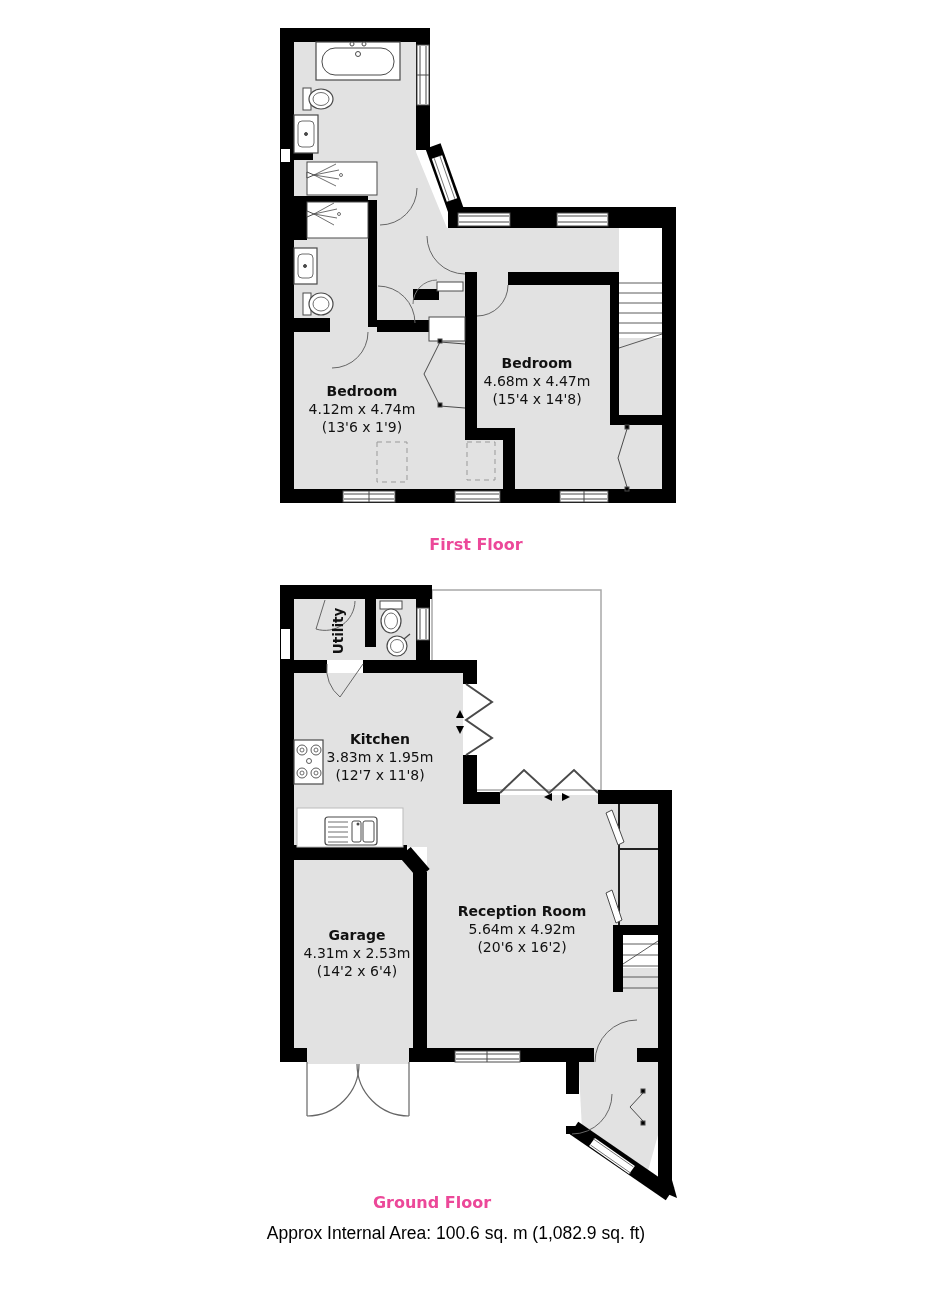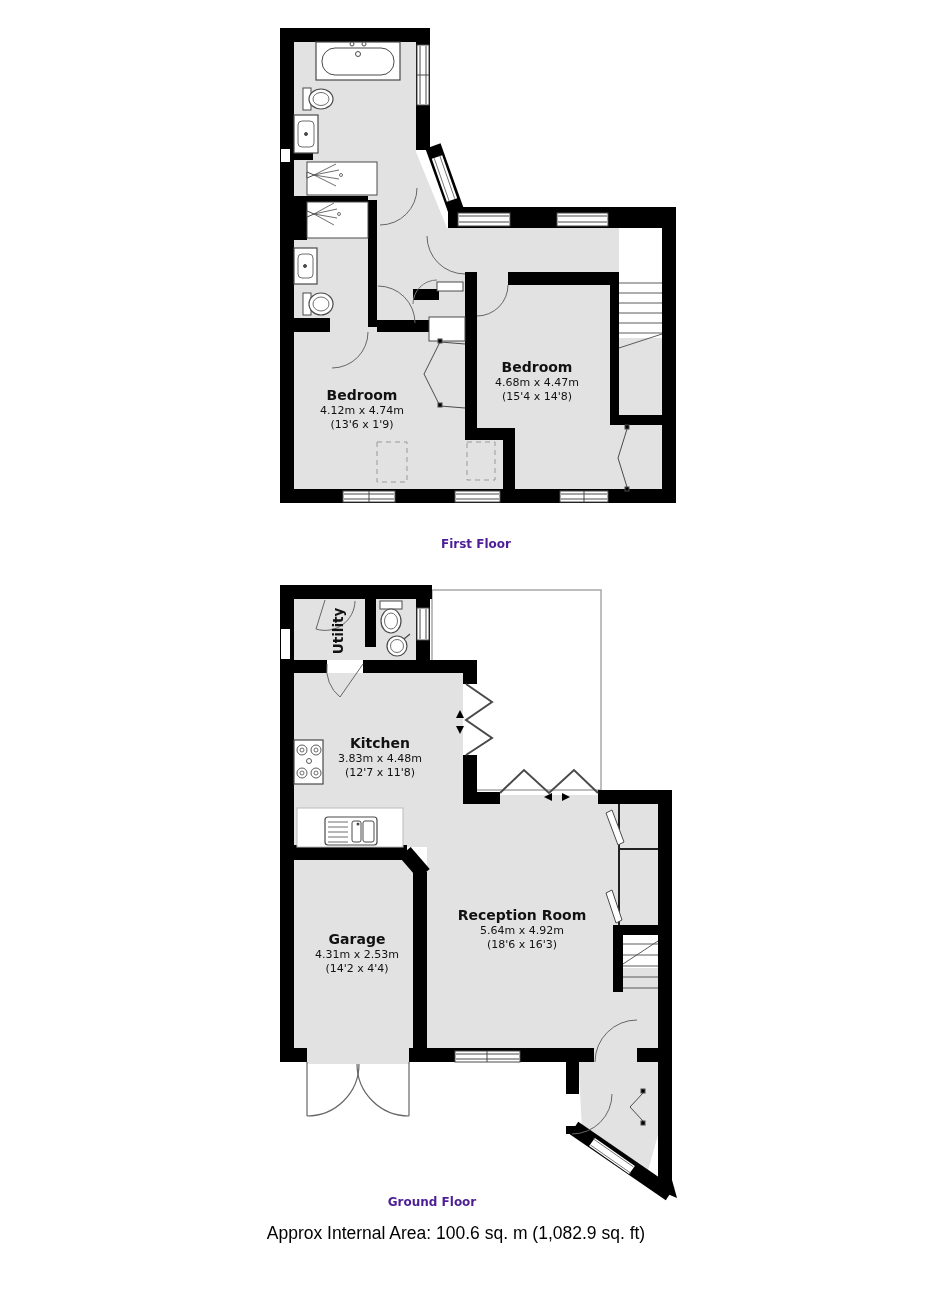--- a/index.html
+++ b/index.html
@@ -1,23 +1,23 @@
 <!DOCTYPE html>
 <html><head>
 <meta charset="utf-8">
 <style>
   html,body{margin:0;padding:0;background:#ffffff;}
   .canvas{position:relative;width:940px;height:1304px;background:#fff;overflow:hidden;}
   svg{position:absolute;left:0;top:0;}
   .lbl{position:absolute;transform:translate(-50%,-50%);text-align:center;
        font-family:"DejaVu Sans",sans-serif;color:#111;line-height:1.3;white-space:nowrap;}
   .lbl .nm{display:block;font-weight:bold;font-size:14px;}
-  .lbl .dim{display:block;font-size:11px;}
+  .lbl .dim{display:block;font-size:14px;}
   .title{position:absolute;transform:translate(-50%,-50%);font-family:"DejaVu Sans",sans-serif;
-         font-weight:bold;font-size:12px;color:#4c1d95;white-space:nowrap;}
+         font-weight:bold;font-size:16px;color:#ec4899;white-space:nowrap;}
   .summary{position:absolute;transform:translate(-50%,-50%);font-family:"Liberation Sans",sans-serif;
          font-size:17.5px;color:#000;white-space:nowrap;}
   .utility-lbl{position:absolute;transform:translate(-50%,-50%) rotate(-90deg);
          font-family:"DejaVu Sans",sans-serif;font-weight:bold;font-size:13.5px;color:#111;white-space:nowrap;}
 </style>
 </head>
 <body>
 
 <div class="canvas">
 
@@ -339,33 +339,33 @@
   <span class="dim">4.68m x 4.47m</span>
   <span class="dim">(15'4 x 14'8)</span>
 </div>
 
 <div class="title" style="left:476px;top:544px">First Floor</div>
 
 <div class="utility-lbl" style="left:338px;top:631px">Utility</div>
 
 <div class="lbl" style="left:380px;top:757px">
   <span class="nm">Kitchen</span>
-  <span class="dim">3.83m x 4.48m</span>
+  <span class="dim">3.83m x 1.95m</span>
   <span class="dim">(12'7 x 11'8)</span>
 </div>
 
 <div class="lbl" style="left:357px;top:953px">
   <span class="nm">Garage</span>
   <span class="dim">4.31m x 2.53m</span>
-  <span class="dim">(14'2 x 4'4)</span>
+  <span class="dim">(14'2 x 6'4)</span>
 </div>
 
 <div class="lbl" style="left:522px;top:929px">
   <span class="nm">Reception Room</span>
   <span class="dim">5.64m x 4.92m</span>
-  <span class="dim">(18'6 x 16'3)</span>
+  <span class="dim">(20'6 x 16'2)</span>
 </div>
 
 <div class="title" style="left:432px;top:1202px">Ground Floor</div>
 
 <div class="summary" style="left:456px;top:1233px">Approx Internal Area: 100.6 sq. m (1,082.9 sq. ft)</div>
 
 </div>
 
 </body></html>

